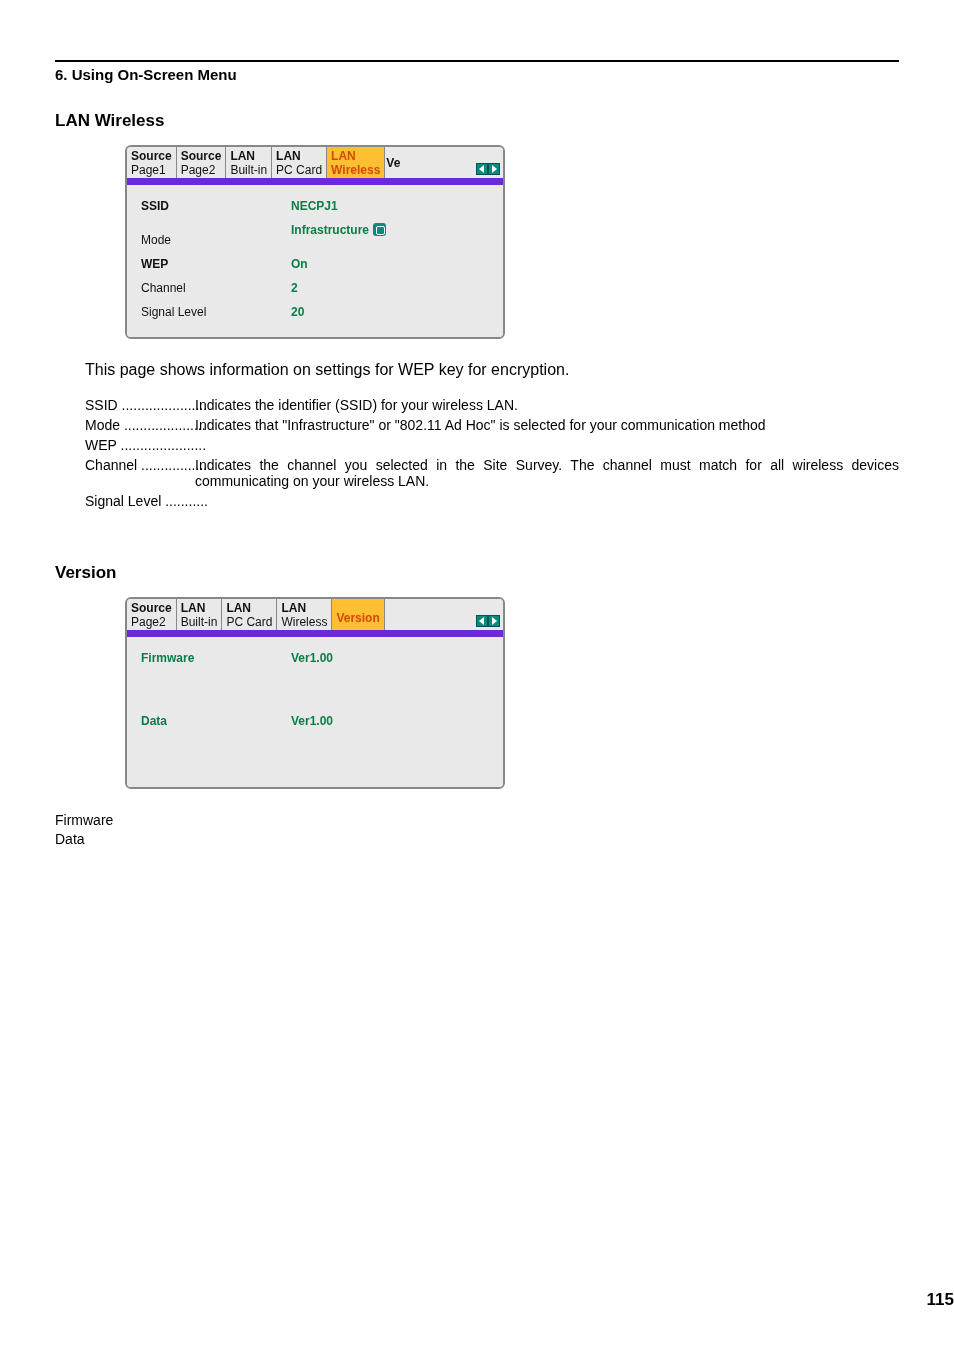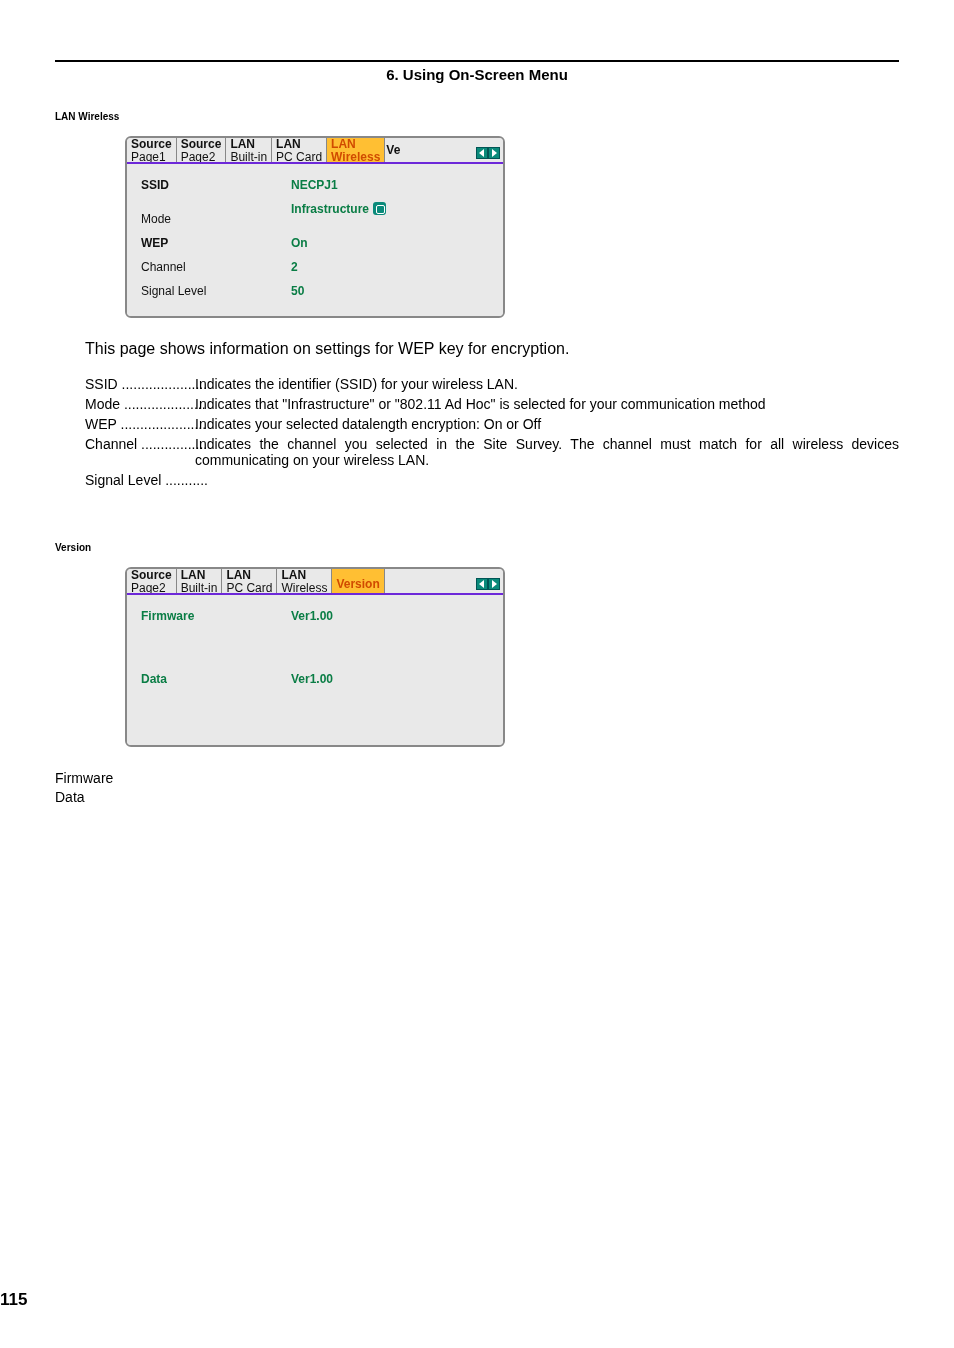--- a/index.html
+++ b/index.html
@@ -13,49 +13,49 @@
   }
   .page-inner {
     padding: 60px 55px 0 55px;
   }
   .top-rule {
     border: none;
     border-top: 2px solid #000;
     margin-bottom: 4px;
   }
   .chapter-title {
-    text-align: center;
+    text-align: left;
     font-weight: bold;
     font-size: 15px;
     margin-bottom: 28px;
   }
   .section-heading {
     font-weight: bold;
-    font-size: 10px;
+    font-size: 17px;
     margin-bottom: 14px;
   }
   
   .osd {
     margin-left: 70px;
     width: 380px;
     border: 2px solid #888;
     border-radius: 6px;
     background: #e9e9e9;
     font-family: Tahoma, Arial, sans-serif;
     font-size: 12px;
     color: #111;
     overflow: hidden;
     margin-bottom: 22px;
   }
   .osd-tabs {
     display: flex;
     align-items: stretch;
-    border-bottom: 2px solid #6d28d9;
+    border-bottom: 7px solid #6d28d9;
     background: #e9e9e9;
-    height: 26px;
+    height: 38px;
     overflow: hidden;
   }
   .osd-tab {
     border-right: 1px solid #888;
     padding: 2px 4px 0 4px;
     display: flex;
     flex-direction: column;
     justify-content: center;
     line-height: 1.1;
     white-space: nowrap;
@@ -135,21 +135,21 @@
   }
   .simple-lines {
     margin-left: 0;
     font-size: 14px;
     line-height: 1.35;
   }
   .page-number {
     position: absolute;
     bottom: 38px;
     left: 0; right: 0;
-    text-align: left;
+    text-align: right;
     font-weight: bold;
     font-size: 17px;
   }
 </style>
 </head>
 <body>
 
 <div class="page-inner">
   <hr class="top-rule">
   <div class="chapter-title">6. Using On-Screen Menu</div>
@@ -201,38 +201,37 @@
         <span>Infrastructure</span><span class="mode-icon"></span>
       </div>
 
       <div class="lbl">WEP</div>
       <div class="val">On</div>
 
       <div class="lbl normal">Channel</div>
       <div class="val">2</div>
 
       <div class="lbl normal">Signal Level</div>
-      <div class="val">50</div>
+      <div class="val">20</div>
     </div>
   </div>
 
   <div class="para">This page shows information on settings for WEP key for encryption.</div>
 
   <div class="deflist">
     <div class="defrow">
       <span class="defterm"><span>SSID</span> ......................</span>
       <span class="defdesc">Indicates the identifier (SSID) for your wireless LAN.</span>
     </div>
     <div class="defrow">
       <span class="defterm"><span>Mode</span> .....................</span>
       <span class="defdesc">Indicates that "Infrastructure" or "802.11 Ad Hoc" is selected for your communication method</span>
     </div>
     <div class="defrow">
       <span class="defterm"><span>WEP</span> ......................</span>
-      <span class="defdesc">Indicates your selected datalength encryption: On or Off</span>
     </div>
     <div class="defrow">
       <span class="defterm"><span>Channel</span> .................</span>
       <span class="defdesc">Indicates the channel you selected in the Site Survey. The channel must match for all wireless devices communicating on your wireless LAN.</span>
     </div>
     <div class="defrow">
       <span class="defterm"><span>Signal Level</span> ...........</span>
     </div>
   </div>
 

